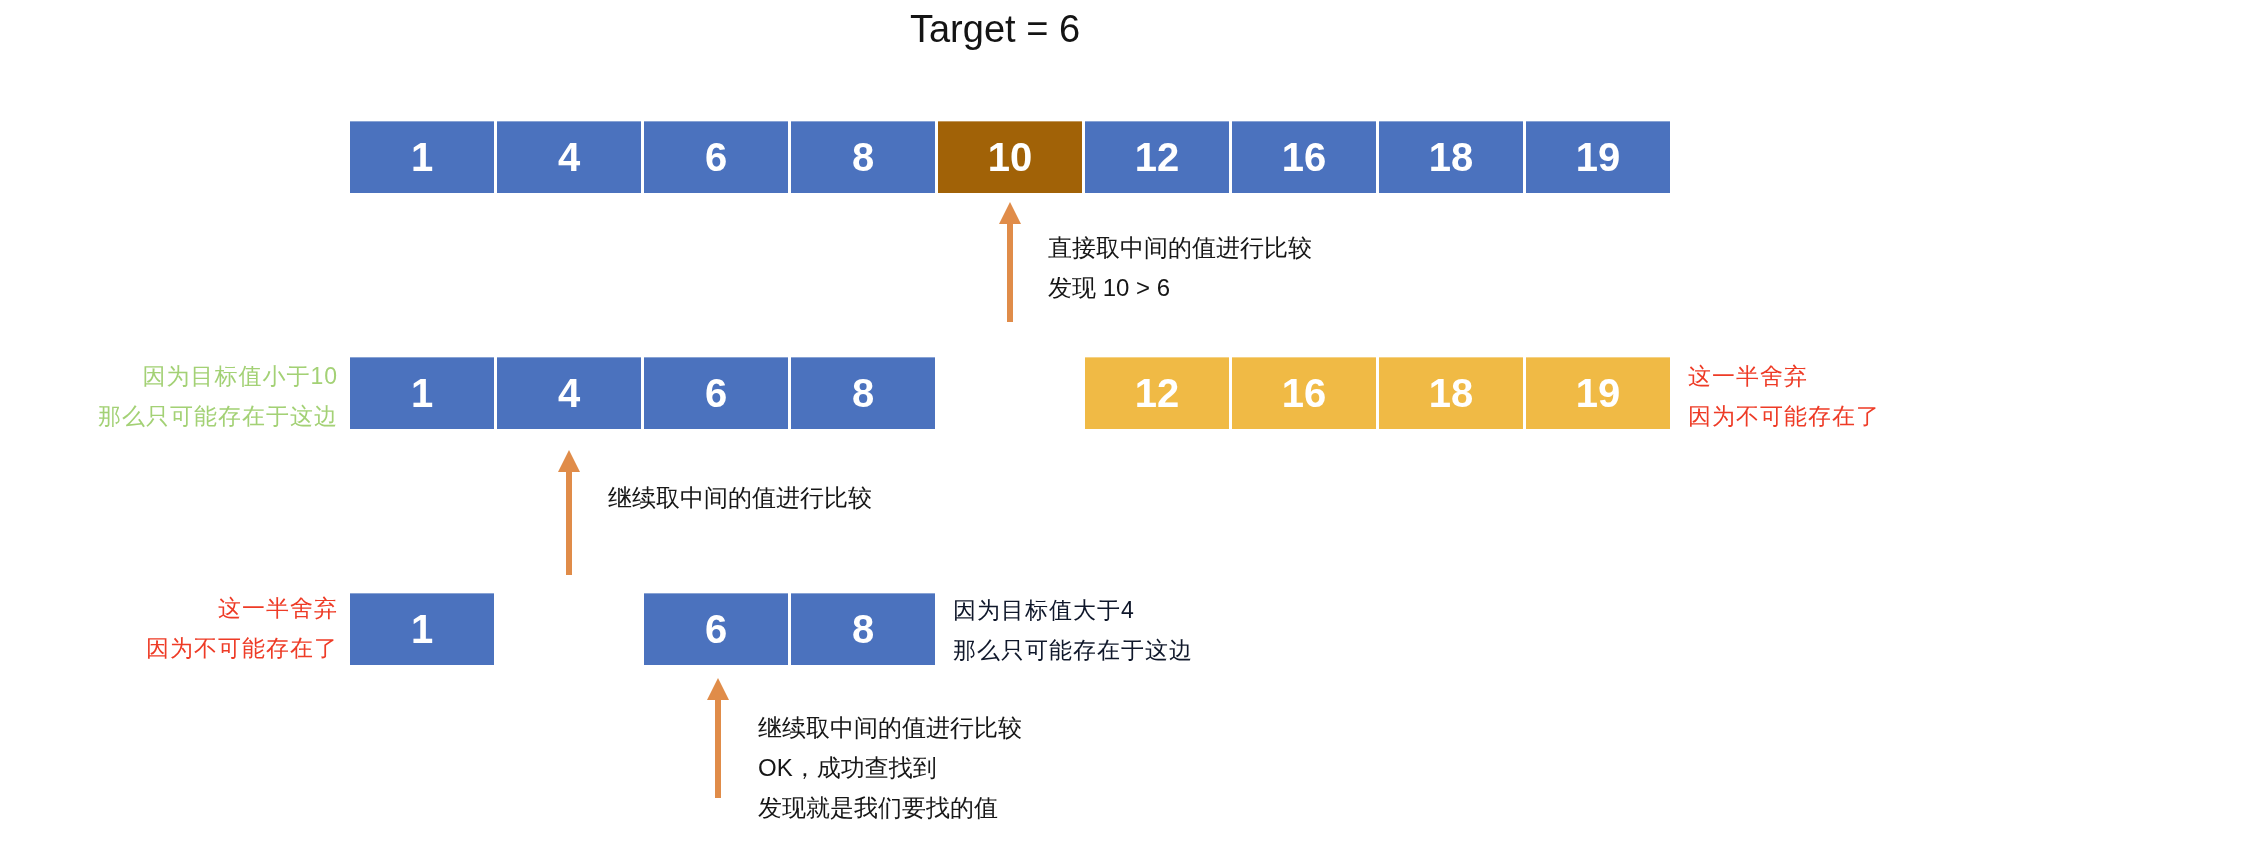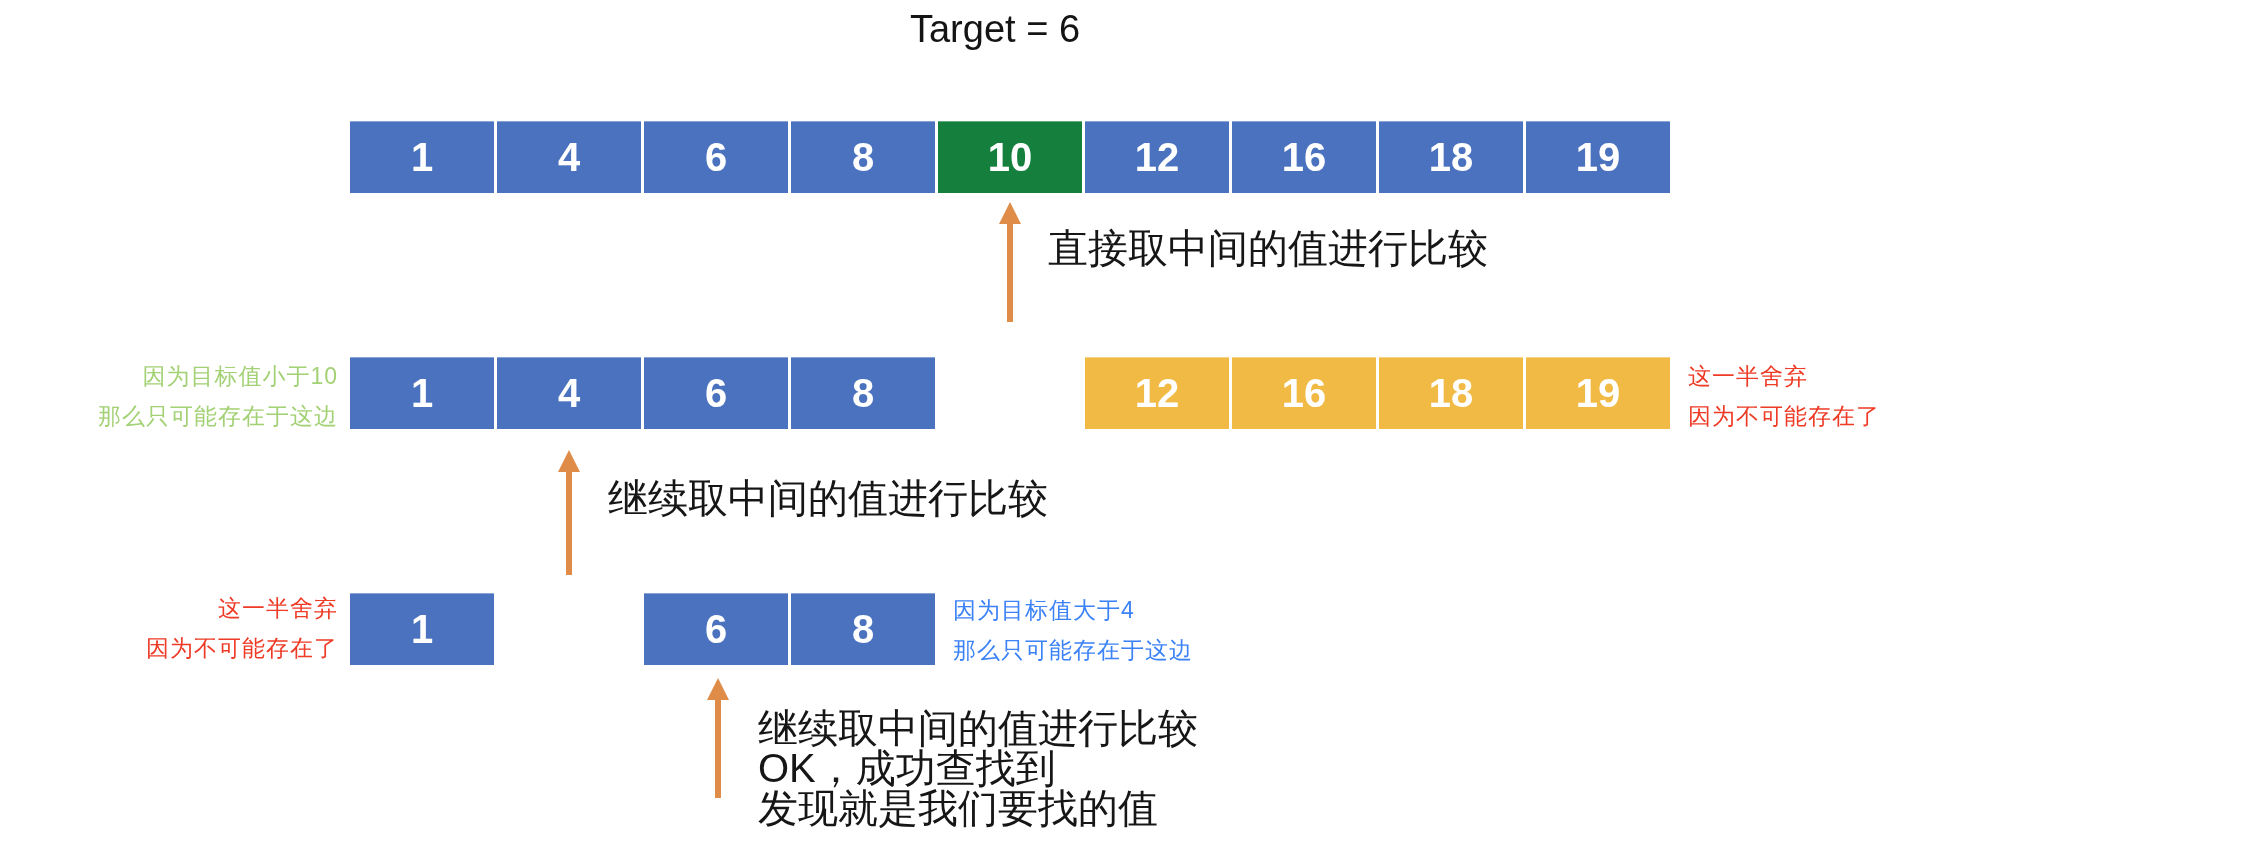--- a/index.html
+++ b/index.html
@@ -38,21 +38,21 @@
     border-left: 11px solid transparent;
     border-right: 11px solid transparent;
     border-bottom: 22px solid var(--orange);
   }
   .arrow-shaft {
     width: 6px; flex: 1;
     background: var(--orange);
   }
   .note {
     position: absolute;
-    font-size: 40px; line-height: 40px;
+    font-size: 24px; line-height: 40px;
     color: #161616; white-space: nowrap;
   }
   .side-label {
     position: absolute;
     font-size: 23px; line-height: 40px;
     letter-spacing: 1px; white-space: nowrap;
   }
   .align-right { text-align: right; }
 </style>
 </head>
@@ -60,33 +60,34 @@
 
 <div class="canvas">
 
   <div class="title">Target = 6</div>
 
   <div class="cells" style="left:350px; top:121px;">
       <div class="cell" style="background: rgb(75, 114, 190); color: rgb(255, 255, 255);">1</div>
       <div class="cell" style="background: rgb(75, 114, 190); color: rgb(255, 255, 255);">4</div>
       <div class="cell" style="background: rgb(75, 114, 190); color: rgb(255, 255, 255);">6</div>
       <div class="cell" style="background: rgb(75, 114, 190); color: rgb(255, 255, 255);">8</div>
-      <div class="cell" style="background: #15803d; color: rgb(255, 255, 255);">10</div>
+      <div class="cell" style="background: #a16207; color: rgb(255, 255, 255);">10</div>
       <div class="cell" style="background: rgb(75, 114, 190); color: rgb(255, 255, 255);">12</div>
       <div class="cell" style="background: rgb(75, 114, 190); color: rgb(255, 255, 255);">16</div>
       <div class="cell" style="background: rgb(75, 114, 190); color: rgb(255, 255, 255);">18</div>
       <div class="cell" style="background: rgb(75, 114, 190); color: rgb(255, 255, 255);">19</div>
     </div>
 
   <div class="arrow" style="left:999px; top:202px; height:120px;">
     <div class="arrow-head"></div>
     <div class="arrow-shaft"></div>
   </div>
   <div class="note" style="left:1048px; top:228px;">
       <div class="line">直接取中间的值进行比较</div>
+      <div class="line">发现 10 &gt; 6</div>
     </div>
 
   <div class="side-label align-right" style="left: 0px; top: 356px; width: 338px; color: rgb(163, 209, 117);">
       <div class="line">因为目标值小于10</div>
       <div class="line">那么只可能存在于这边</div>
     </div>
   <div class="cells" style="left:350px; top:357px;">
       <div class="cell" style="background: rgb(75, 114, 190); color: rgb(255, 255, 255);">1</div>
       <div class="cell" style="background: rgb(75, 114, 190); color: rgb(255, 255, 255);">4</div>
       <div class="cell" style="background: rgb(75, 114, 190); color: rgb(255, 255, 255);">6</div>
@@ -115,21 +116,21 @@
       <div class="line">这一半舍弃</div>
       <div class="line">因为不可能存在了</div>
     </div>
   <div class="cells" style="left:350px; top:593px;">
       <div class="cell" style="background: rgb(75, 114, 190); color: rgb(255, 255, 255);">1</div>
     </div>
   <div class="cells" style="left:644px; top:593px;">
       <div class="cell" style="background: rgb(75, 114, 190); color: rgb(255, 255, 255);">6</div>
       <div class="cell" style="background: rgb(75, 114, 190); color: rgb(255, 255, 255);">8</div>
     </div>
-  <div class="side-label" style="left: 953px; top: 590px; color: #3b82f6;">
+  <div class="side-label" style="left: 953px; top: 590px; color: #0f172a;">
       <div class="line">因为目标值大于4</div>
       <div class="line">那么只可能存在于这边</div>
     </div>
 
   <div class="arrow" style="left:707px; top:678px; height:120px;">
     <div class="arrow-head"></div>
     <div class="arrow-shaft"></div>
   </div>
   <div class="note" style="left:758px; top:708px;">
       <div class="line">继续取中间的值进行比较</div>

